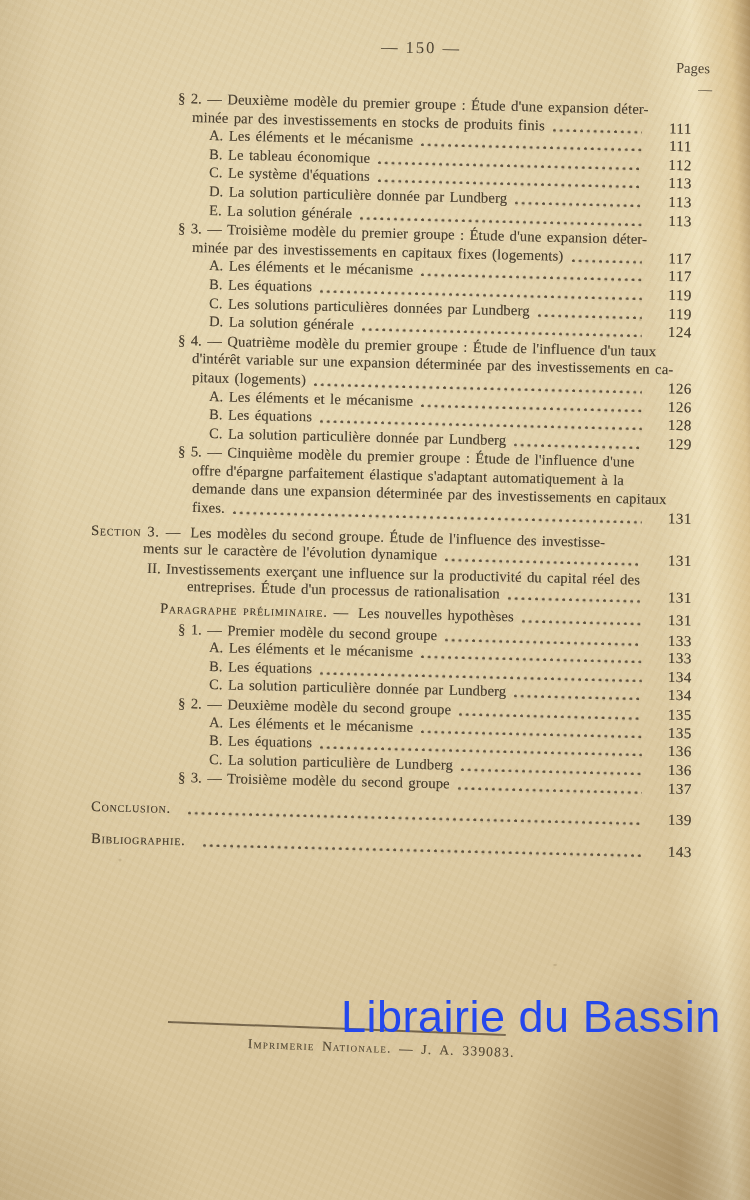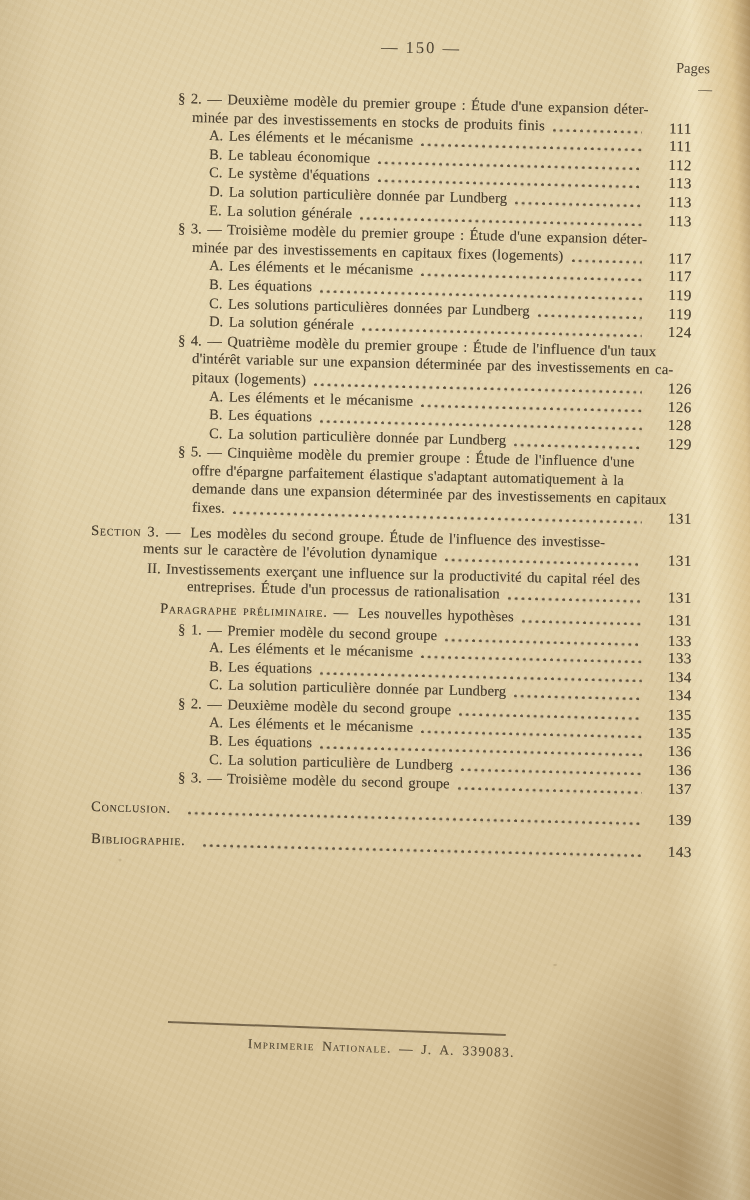--- a/index.html
+++ b/index.html
@@ -276,14 +276,15 @@
           <span class="pg">143</span>
         </div>
       </div>
   </div>
 
   <div class="imprint-rule"></div>
   <div class="imprint">Imprimerie Nationale. — J. A. 339083.</div>
 
   <div class="texture"></div>
 
+  <div class="watermark" style="color: rgb(36, 71, 236);">Librairie du Bassin</div>
 
 </div>
 
 </body></html>

